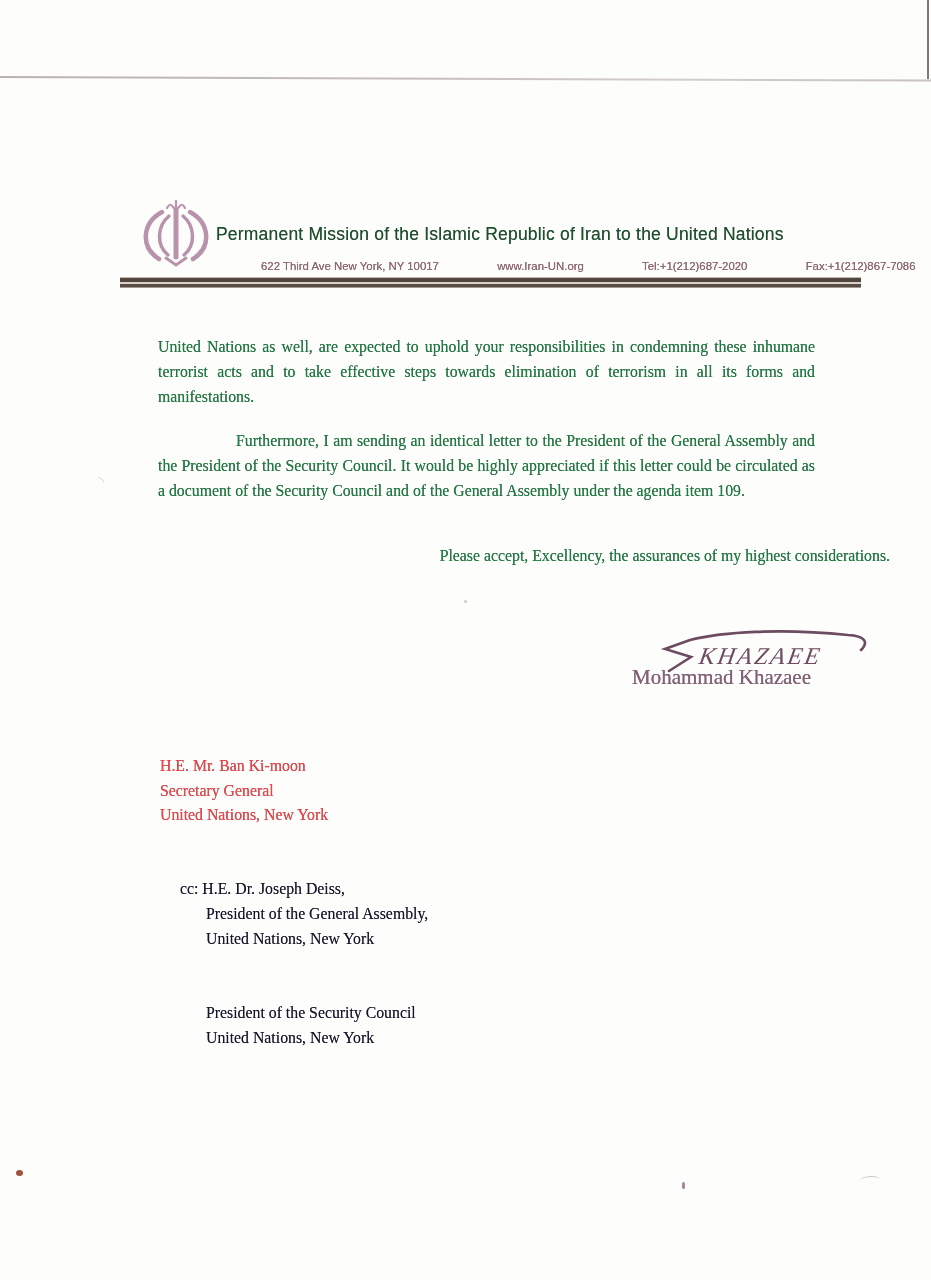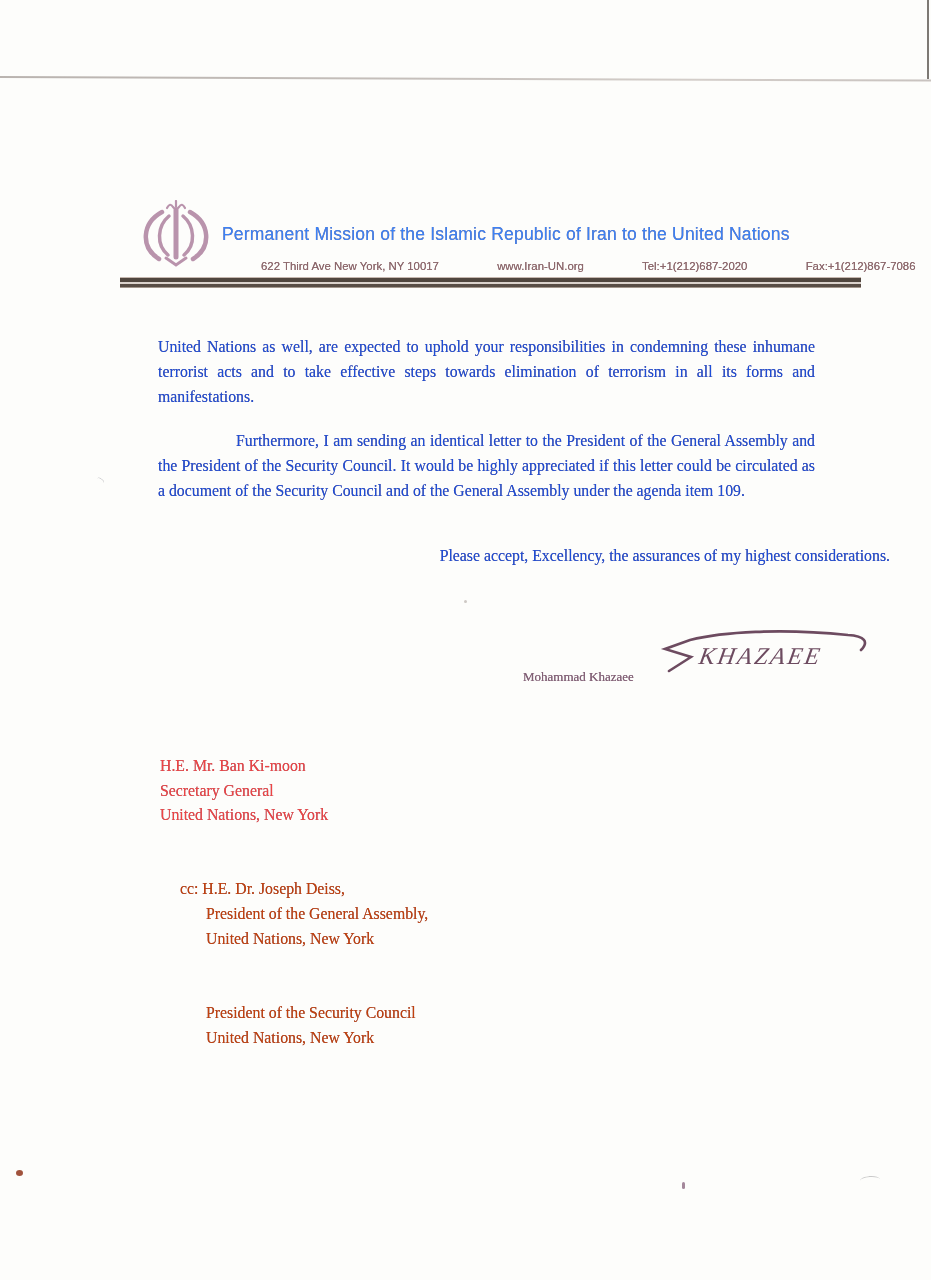--- a/index.html
+++ b/index.html
@@ -24,23 +24,23 @@
   }
   .speck{position:absolute;border-radius:50%;}
   .speck-red{left:16px;top:1170px;width:7px;height:6px;background:#a0523c;filter:blur(.4px);}
   .speck-purple{left:682px;top:1182px;width:3px;height:7px;background:#8e6b84;opacity:.8;filter:blur(.3px);border-radius:2px;}
   .speck-squiggle{left:860px;top:1176px;width:20px;height:7px;border-top:1.5px solid #bdbdbd;border-radius:50%;opacity:.8;transform:rotate(-4deg);background:none;}
   .speck-grey1{left:96px;top:478px;width:8px;height:5px;border-top:1px solid #9a9aa0;opacity:.5;transform:rotate(35deg);background:none;}
   .speck-grey2{left:464px;top:600px;width:3px;height:3px;background:#b9b2ad;opacity:.7;}
   
   .emblem{position:absolute;left:133px;top:200px;width:86px;height:73px;opacity:.92;filter:blur(.35px);}
   .mission-name{
-    position:absolute;left:222px;top:224px;width:620px;
+    position:absolute;left:216px;top:224px;width:620px;
     font-family:"Liberation Sans", sans-serif;
-    font-size:17.5px;letter-spacing:.2px;color:#3b82f6;
+    font-size:17.5px;letter-spacing:.2px;color:#14532d;
     text-shadow:0 0 .5px #94696d;
     white-space:nowrap;
   }
   .address-line{
     position:absolute;left:217px;top:260px;width:650px;
     font-family:"Liberation Sans", sans-serif;
     font-size:11.4px;color:#8d696d;
     text-shadow:0 0 .4px #8d696d;
     white-space:nowrap;
   }
@@ -53,44 +53,44 @@
       #41362d 1px,#41362d 5px,
       #d8cfc8 5px,#d8cfc8 6.5px,
       #4a3e35 6.5px,#4a3e35 9.5px,
       #9b8e83 9.5px,#9b8e83 10.5px,
       transparent 10.5px);
     opacity:.92;
   }
   
   .body-text{
     position:absolute;left:158px;width:657px;
-    font-size:15.8px;line-height:25px;color:#1d4ed8;
+    font-size:15.8px;line-height:25px;color:#15803d;
     text-align:justify;
     text-shadow:0 0 .45px #87687c;
   }
   .p1{top:334px;}
   .p2{top:428px;text-indent:78px;}
   .closing{top:543px;text-align:right;padding-left:75px;}
   
   .signature-svg{position:absolute;left:652px;top:620px;width:218px;height:56px;}
   .signature-block{
-    position:absolute;right:128px;top:664px;width:280px;
-    font-size:13px;line-height:26px;color:#82627676;
-    color:#836277;
+    position:absolute;right:120px;top:664px;width:280px;
+    font-size:21px;line-height:26px;color:#82627676;
+    color:#836277;text-align:right;
     text-shadow:0 0 .45px #836277;
   }
   
   .recipient-block{
     position:absolute;left:160px;top:754px;
     font-size:15.8px;line-height:24.5px;color:#ef4444;
     text-shadow:0 0 .45px #87687c;
   }
   .cc-block{
     position:absolute;left:180px;
-    font-size:15.8px;line-height:25px;color:#c2410c;
+    font-size:15.8px;line-height:25px;color:#0f172a;
     text-shadow:0 0 .45px #87687c;
   }
   .cc-1{top:876px;}
   .cc-2{top:1000px;}
   .cc-block .cc-cont{padding-left:26px;font-family:Liberation Serif, serif;}
 </style>
 </head>
 <body>
 
 <div class="page">

